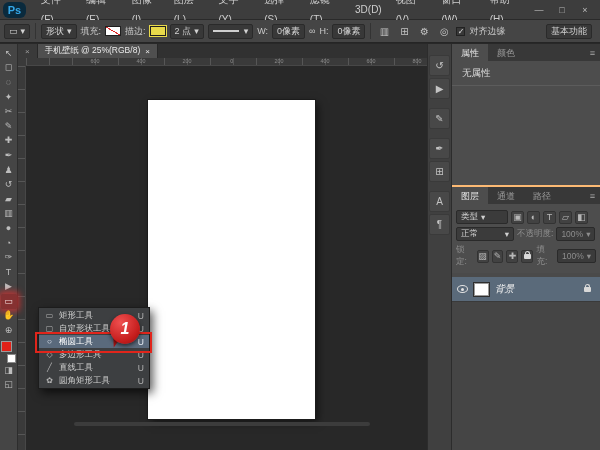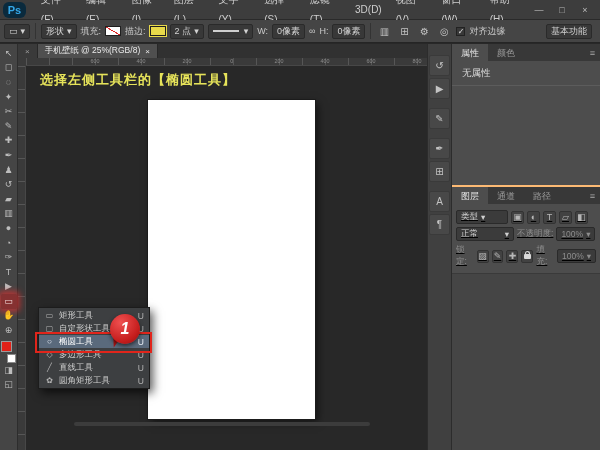--- a/index.html
+++ b/index.html
@@ -109,21 +109,21 @@
 
   
   .panels { position:absolute; top:44px; left:452px; right:0; bottom:0; background:#4a4a4a;
             display:flex; flex-direction:column; }
   .ptabs { height:17px; background:#383838; display:flex; align-items:center; flex:none; }
   .ptab { padding:3px 9px 2px; font-size:9px; color:#9a9a9a; }
   .ptab.active { background:#4d4d4d; color:#e5e5e5; }
   .pmenu { margin-left:auto; color:#aaa; font-size:9px; padding:3px 5px 2px; }
   .props-body { height:126px; background:#4d4d4d; border-bottom:2px solid #fdba74; flex:none; }
   .noprops { padding:6px 10px 5px; font-size:9.5px; color:#dcdcdc; border-bottom:1px solid #5c5c5c; }
-  .layers-controls { background:#4d4d4d; padding:3px 4px 2px; flex:none;text-decoration:underline; }
+  .layers-controls { background:#4d4d4d; padding:3px 4px 2px; flex:none; }
   .lrow { display:flex; align-items:center; gap:3px; font-size:8.5px; color:#c5c5c5; margin:3px 0; }
   .lsel { background:#3b3b3b; border:1px solid #2a2a2a; border-radius:2px; height:14px;
           display:flex; align-items:center; gap:3px; padding:0 4px; color:#d0d0d0; }
   .dim { color:#8d8d8d; }
   .mini-icon { width:13px; height:13px; display:flex; align-items:center; justify-content:center;
                color:#b8b8b8; font-size:9px; background:#424242; border:1px solid #333;
                border-radius:2px; }
   .layer-row { height:24px; background:#5a6a7a; display:flex; align-items:center; gap:6px;
                padding:0 5px; margin:4px 0 0; flex:none; }
   .eye { width:11px; height:8px; border:1px solid #e3e3e3; border-radius:50%; position:relative;
@@ -222,21 +222,20 @@
     <span style="left:156px">200</span>
     <span style="left:204px">0</span>
     <span style="left:248px">200</span>
     <span style="left:294px">400</span>
     <span style="left:340px">600</span>
     <span style="left:386px">800</span>
   </div>
   <div class="v-ruler"></div>
 
   <div class="pasteboard">
-    <div class="instruction">选择左侧工具栏的【椭圆工具】</div>
     <div class="canvas-doc"></div>
     <div class="h-scroll"></div>
   </div>
 
   <div class="toolbar">
     <div class="tool">
         <span>↖</span>
       </div>
     <div class="tool">
         <span>◻</span>
@@ -422,17 +421,23 @@
             <span class="padlock"></span>
           </span>
         <span class="dim">填充:</span>
         <span class="lsel dim">
           <span>100%</span>
           <span>▾</span>
         </span>
       </div>
     </div>
 
+    <div class="layer-row">
+      <span class="eye"></span>
+      <span class="thumb"></span>
+      <span class="lname">背景</span>
+      <span class="padlock right"></span>
+    </div>
 
     <div class="layers-empty"></div>
   </div>
 
 </div>
 
 </body></html>

